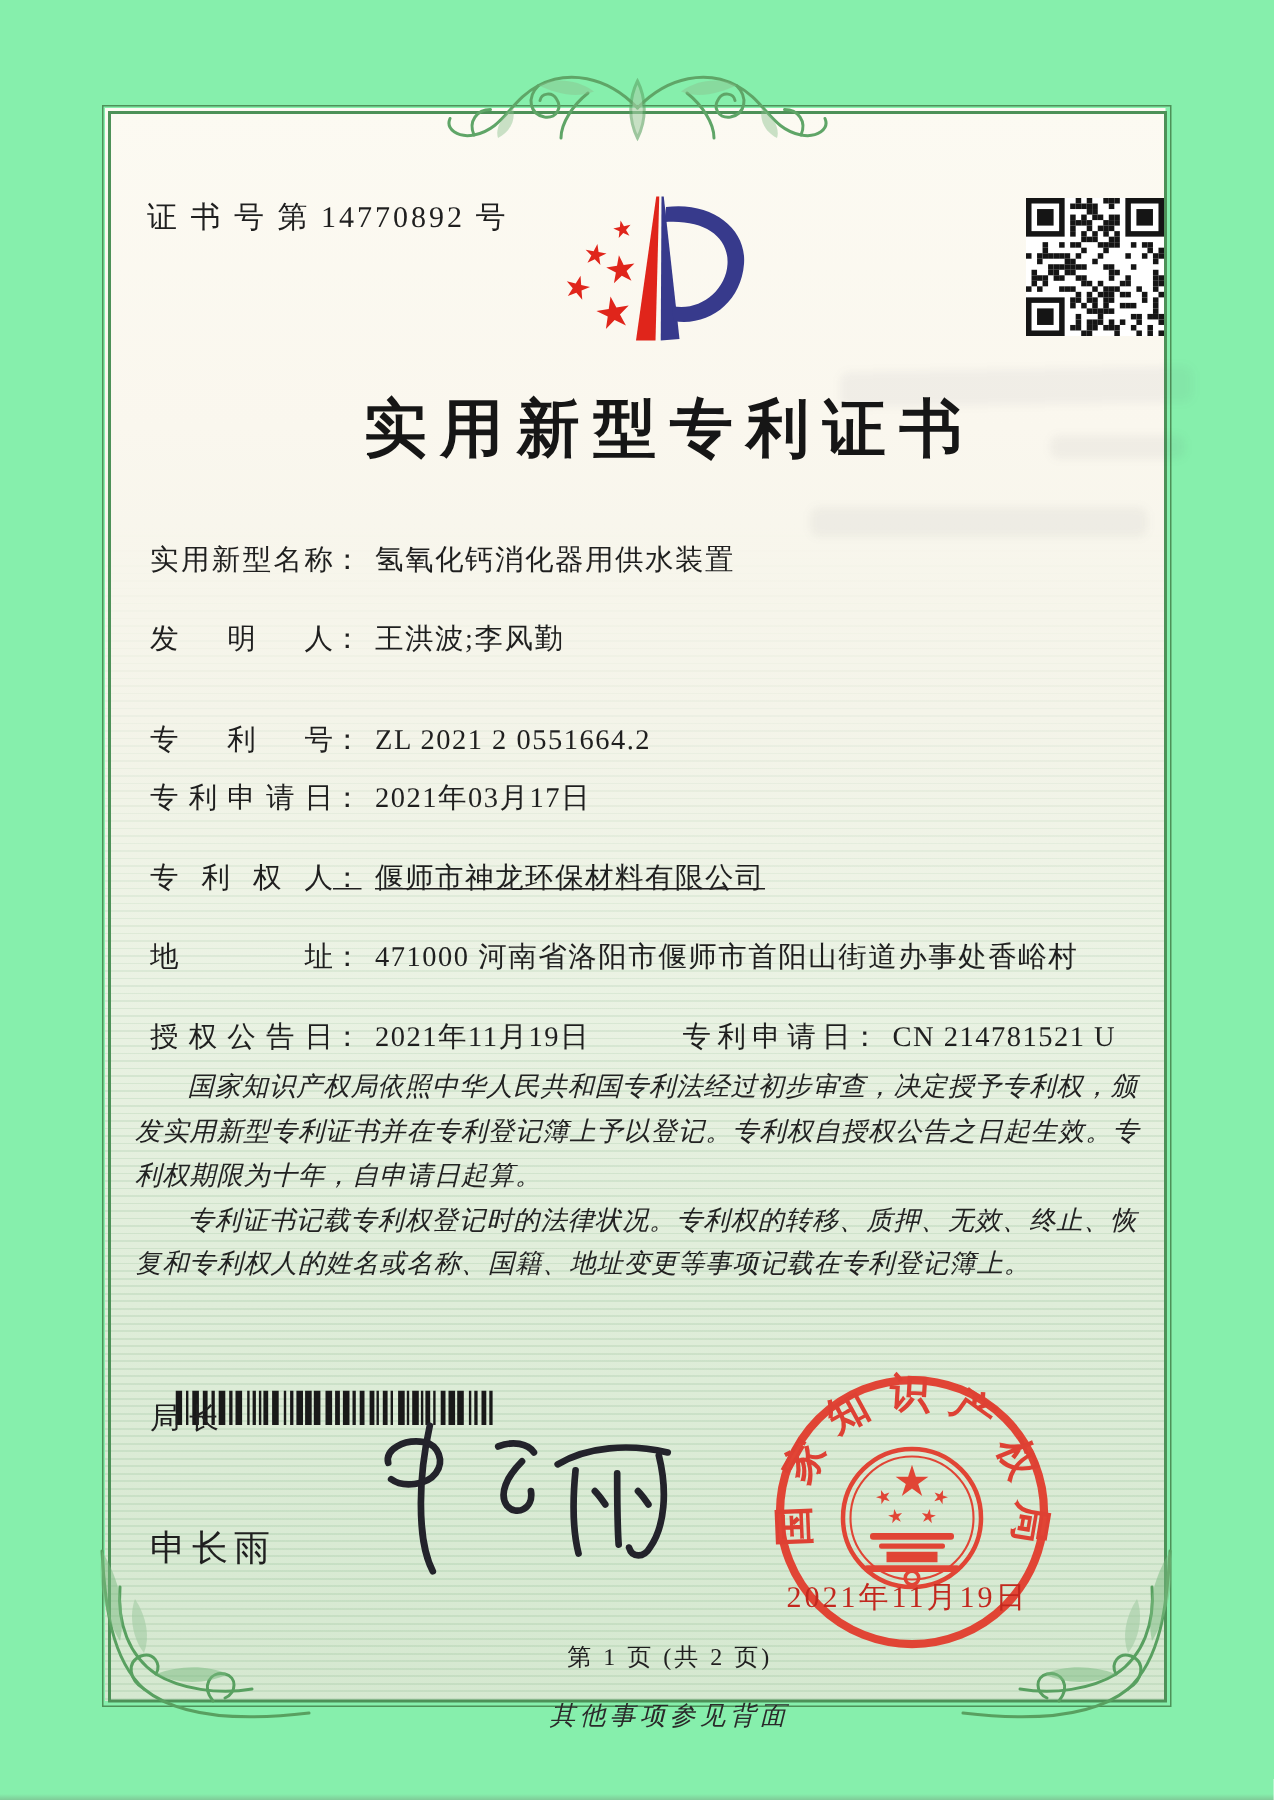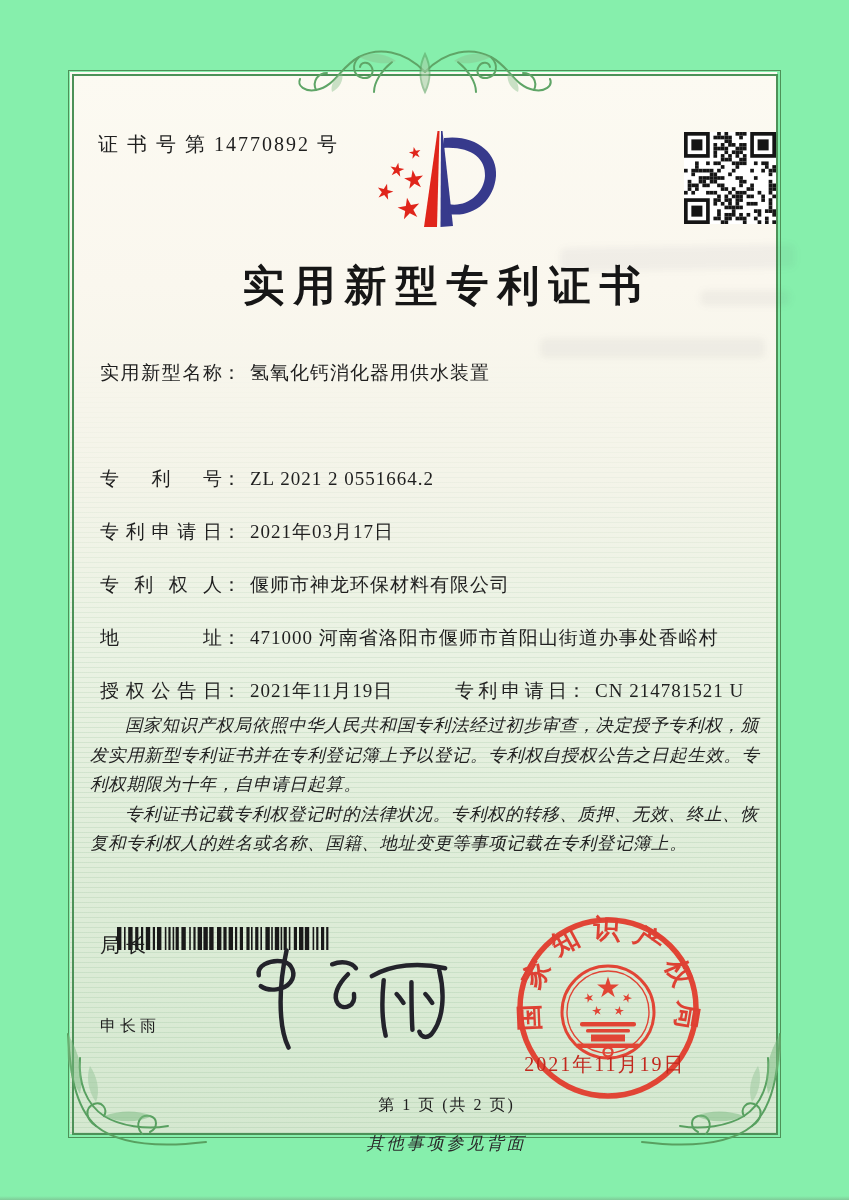--- a/index.html
+++ b/index.html
@@ -41,21 +41,21 @@
   .f-value{letter-spacing:1px;}
   .f-group2{position:absolute;left:355px;top:0;}
   .f-group2 .f-label{width:112px;}
 
   .paras{position:absolute;left:90px;top:712px;width:672px;}
   .paras p{margin:0;font-size:17.5px;line-height:29.5px;text-indent:2em;
     font-style:italic;letter-spacing:.6px;color:#222;font-family:Liberation Mono, monospace;}
 
   .barcode{position:absolute;left:117px;top:927px;width:216px;height:23px;}
   .signer-title{position:absolute;left:100px;top:932px;font-size:20px;letter-spacing:6px;}
-  .signer-name{position:absolute;left:100px;top:1016px;font-size:16px;letter-spacing:4px;}
+  .signer-name{position:absolute;left:100px;top:1016px;font-size:24px;letter-spacing:4px;}
   .signature{position:absolute;left:235px;top:942px;width:228px;height:115px;z-index:8;}
 
   .seal{position:absolute;left:512px;top:912px;width:192px;height:192px;z-index:7;opacity:.94;}
   .seal-date{position:absolute;left:505px;top:1051px;width:200px;text-align:center;
     font-size:20px;color:#c2281e;letter-spacing:2px;z-index:8;}
 
   .page-footer{position:absolute;left:0;right:0;top:1095px;text-align:center;
     font-size:16px;letter-spacing:2px;}
   .back-note{position:absolute;left:0;right:0;top:1132px;text-align:center;
     font-size:17px;font-style:italic;letter-spacing:3px;color:#2a2a2a;}
@@ -325,27 +325,30 @@
       <rect x="74" y="88.80000000000001" width="3.7" height="3.7" fill="#151515"></rect>
       <rect x="81.4" y="88.80000000000001" width="3.7" height="3.7" fill="#151515"></rect>
       <rect x="88.80000000000001" y="88.80000000000001" width="3.7" height="3.7" fill="#151515"></rect>
     </svg>
 
   <div class="title">实用新型专利证书</div>
 
   <div class="field-row" style="top:360px;">
     <span class="f-label">实用新型名称</span><span class="f-colon">：</span><span class="f-value">氢氧化钙消化器用供水装置</span>
   </div>
-  <div class="field-row" style="top:466px;">
+  <div class="field-row" style="top:413px;">
+    <span class="f-label">发明人</span><span class="f-colon">：</span><span class="f-value">王洪波;李风勤</span>
+  </div>
+  <div class="field-row" style="top:480px;">
     <span class="f-label">专利号</span><span class="f-colon">：</span><span class="f-value">ZL 2021 2 0551664.2</span>
   </div>
   <div class="field-row" style="top:519px;">
     <span class="f-label">专利申请日</span><span class="f-colon">：</span><span class="f-value">2021年03月17日</span>
   </div>
-  <div class="field-row" style="top:572px;">
+  <div class="field-row" style="top:572px;text-decoration:underline;">
     <span class="f-label">专利权人</span><span class="f-colon">：</span><span class="f-value">偃师市神龙环保材料有限公司</span>
   </div>
   <div class="field-row" style="top:625px;">
     <span class="f-label">地址</span><span class="f-colon">：</span><span class="f-value">471000 河南省洛阳市偃师市首阳山街道办事处香峪村</span>
   </div>
   <div class="field-row" style="top:678px;">
     <span>
       <span class="f-label">授权公告日</span><span class="f-colon">：</span><span class="f-value">2021年11月19日</span>
     </span>
     <span class="f-group2">

